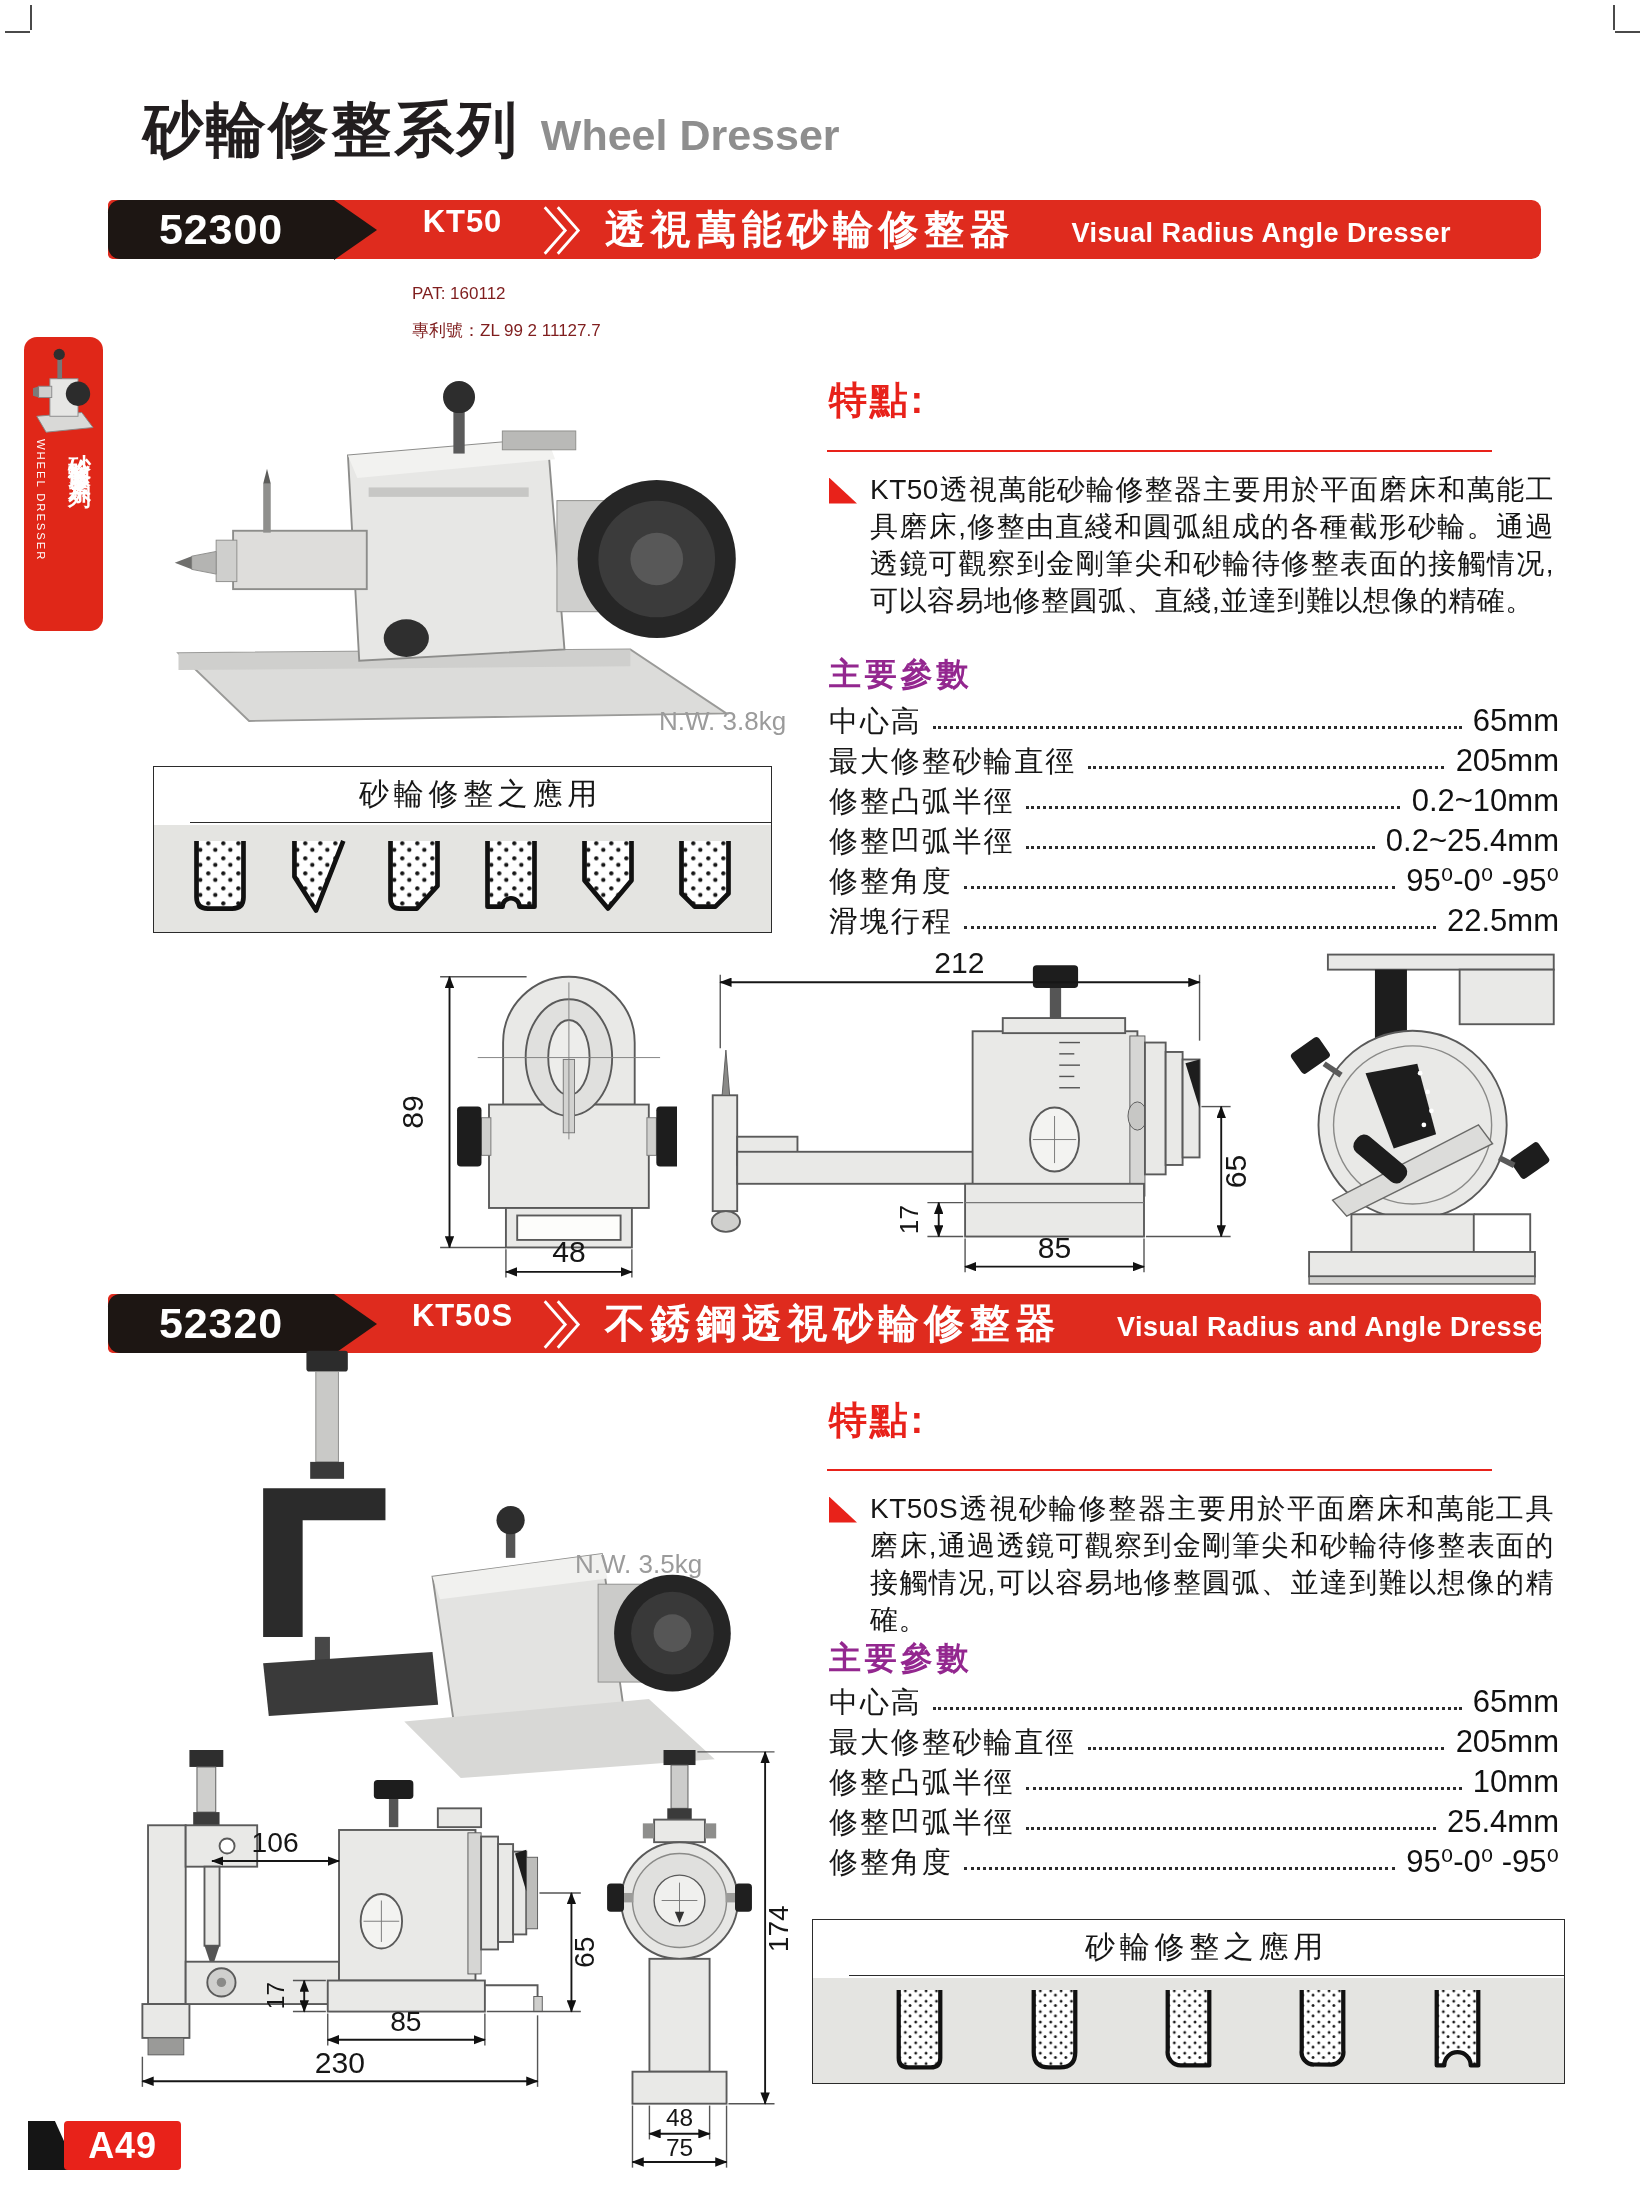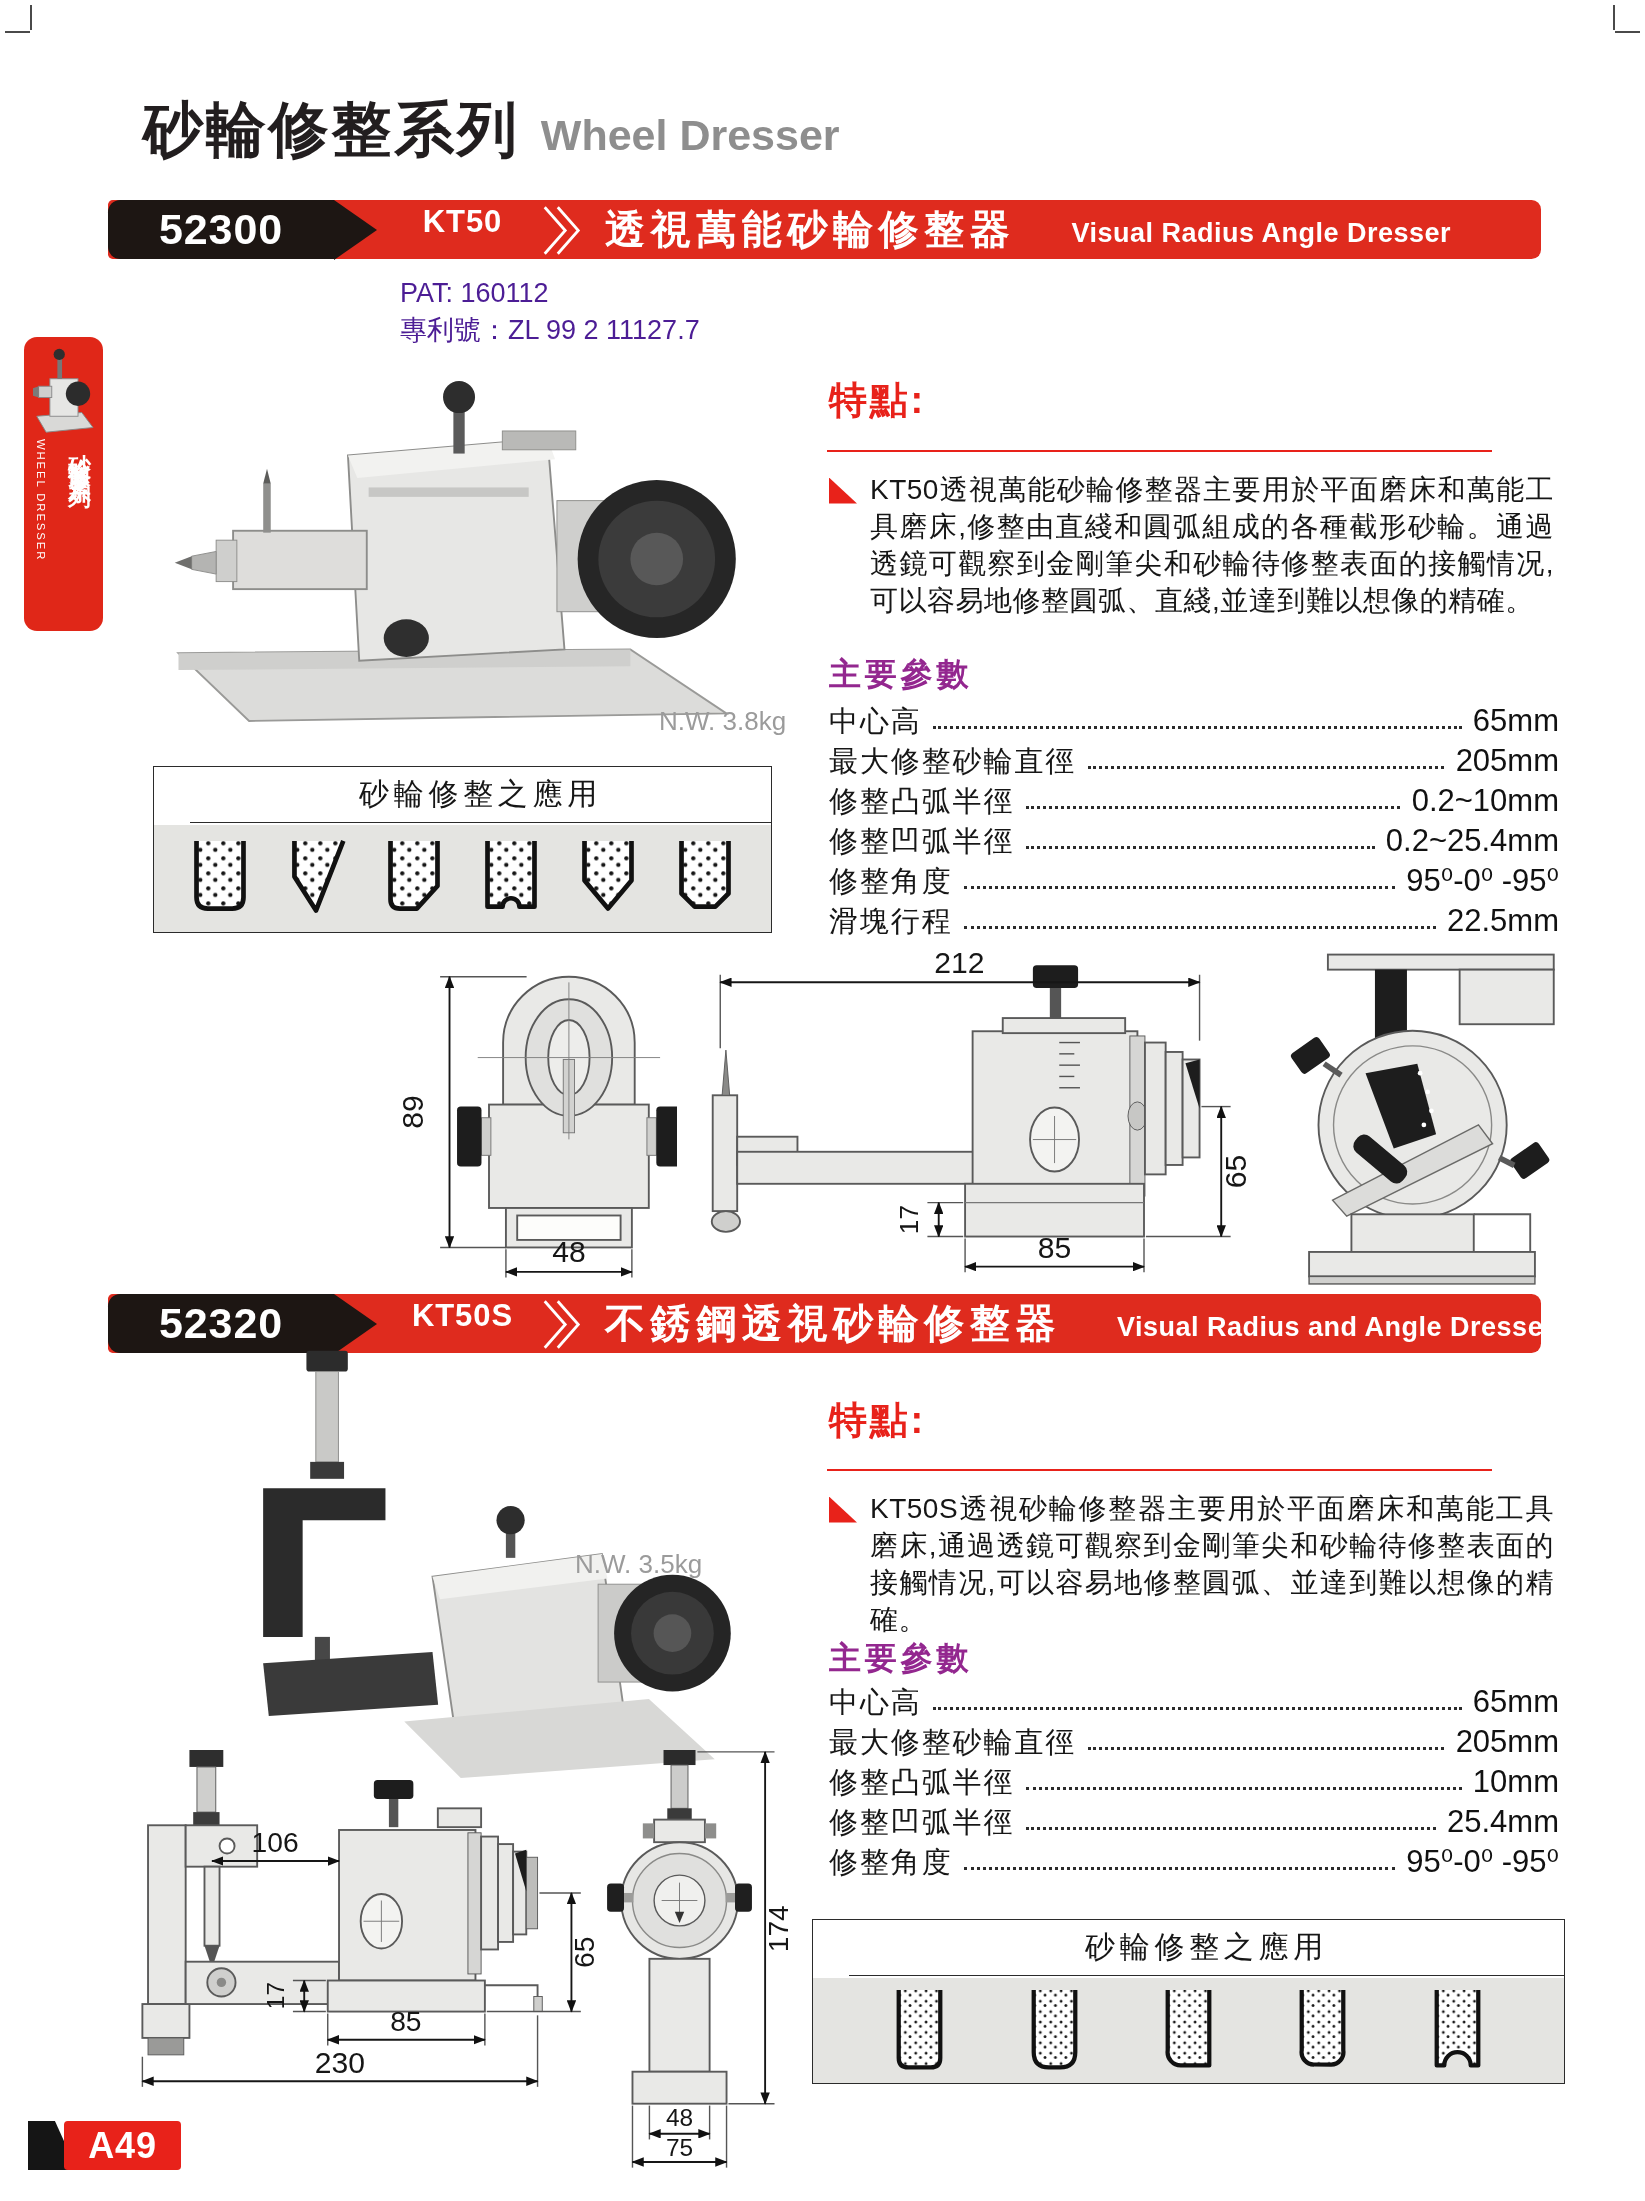--- a/index.html
+++ b/index.html
@@ -35,21 +35,21 @@
     border-left:43px solid #1d1613; border-top:30px solid transparent; border-bottom:30px solid transparent; }
   .chip .code { color:#fff; font-size:43px; font-weight:bold; letter-spacing:0.9px; }
   .banner .model { position:absolute; left:279px; width:151px; height:43px; display:flex;
     align-items:center; justify-content:center; color:#fff; font-size:31px; font-weight:bold; letter-spacing:0.9px; }
   .banner .chev { position:absolute; left:433px; top:4.7px; }
   .banner .btitle { position:absolute; left:497px; top:0; height:59px; display:flex; align-items:center; color:#fff; white-space:nowrap;gap:41px; }
   .banner .btitle .zh { font-size:40px; font-weight:bold; letter-spacing:5.6px; }
   .banner .btitle .en { font-size:27px; font-weight:bold; margin-left:15px; margin-top:7.5px; letter-spacing:0.5px; }
 
   
-  .pat-block { position:absolute; left:400px; top:275px; font-size:27px; color:#4c1d95; line-height:37px; }
+  .pat-block { position:absolute; left:412px; top:275px; font-size:17px; color:#7f1d1d; line-height:37px; }
   .nw { position:absolute; font-size:26px; color:#9b9b9b; }
 
   
   .feat-title { position:absolute; font-size:38px; font-weight:bold; color:#e8221a; letter-spacing:2.8px; }
   .feat-rule { position:absolute; width:665px; height:1.9px; background:#e8221a; }
   .feat-para { position:absolute; width:725px; padding-left:41px; font-size:28px; line-height:37px;
     color:#161616; text-align:justify; letter-spacing:0.5px; }
   .tri { position:absolute; left:0; top:6.6px; width:28px; height:26px; background:#e8221a;
     clip-path:polygon(0 0, 100% 100%, 0 100%); }
 

